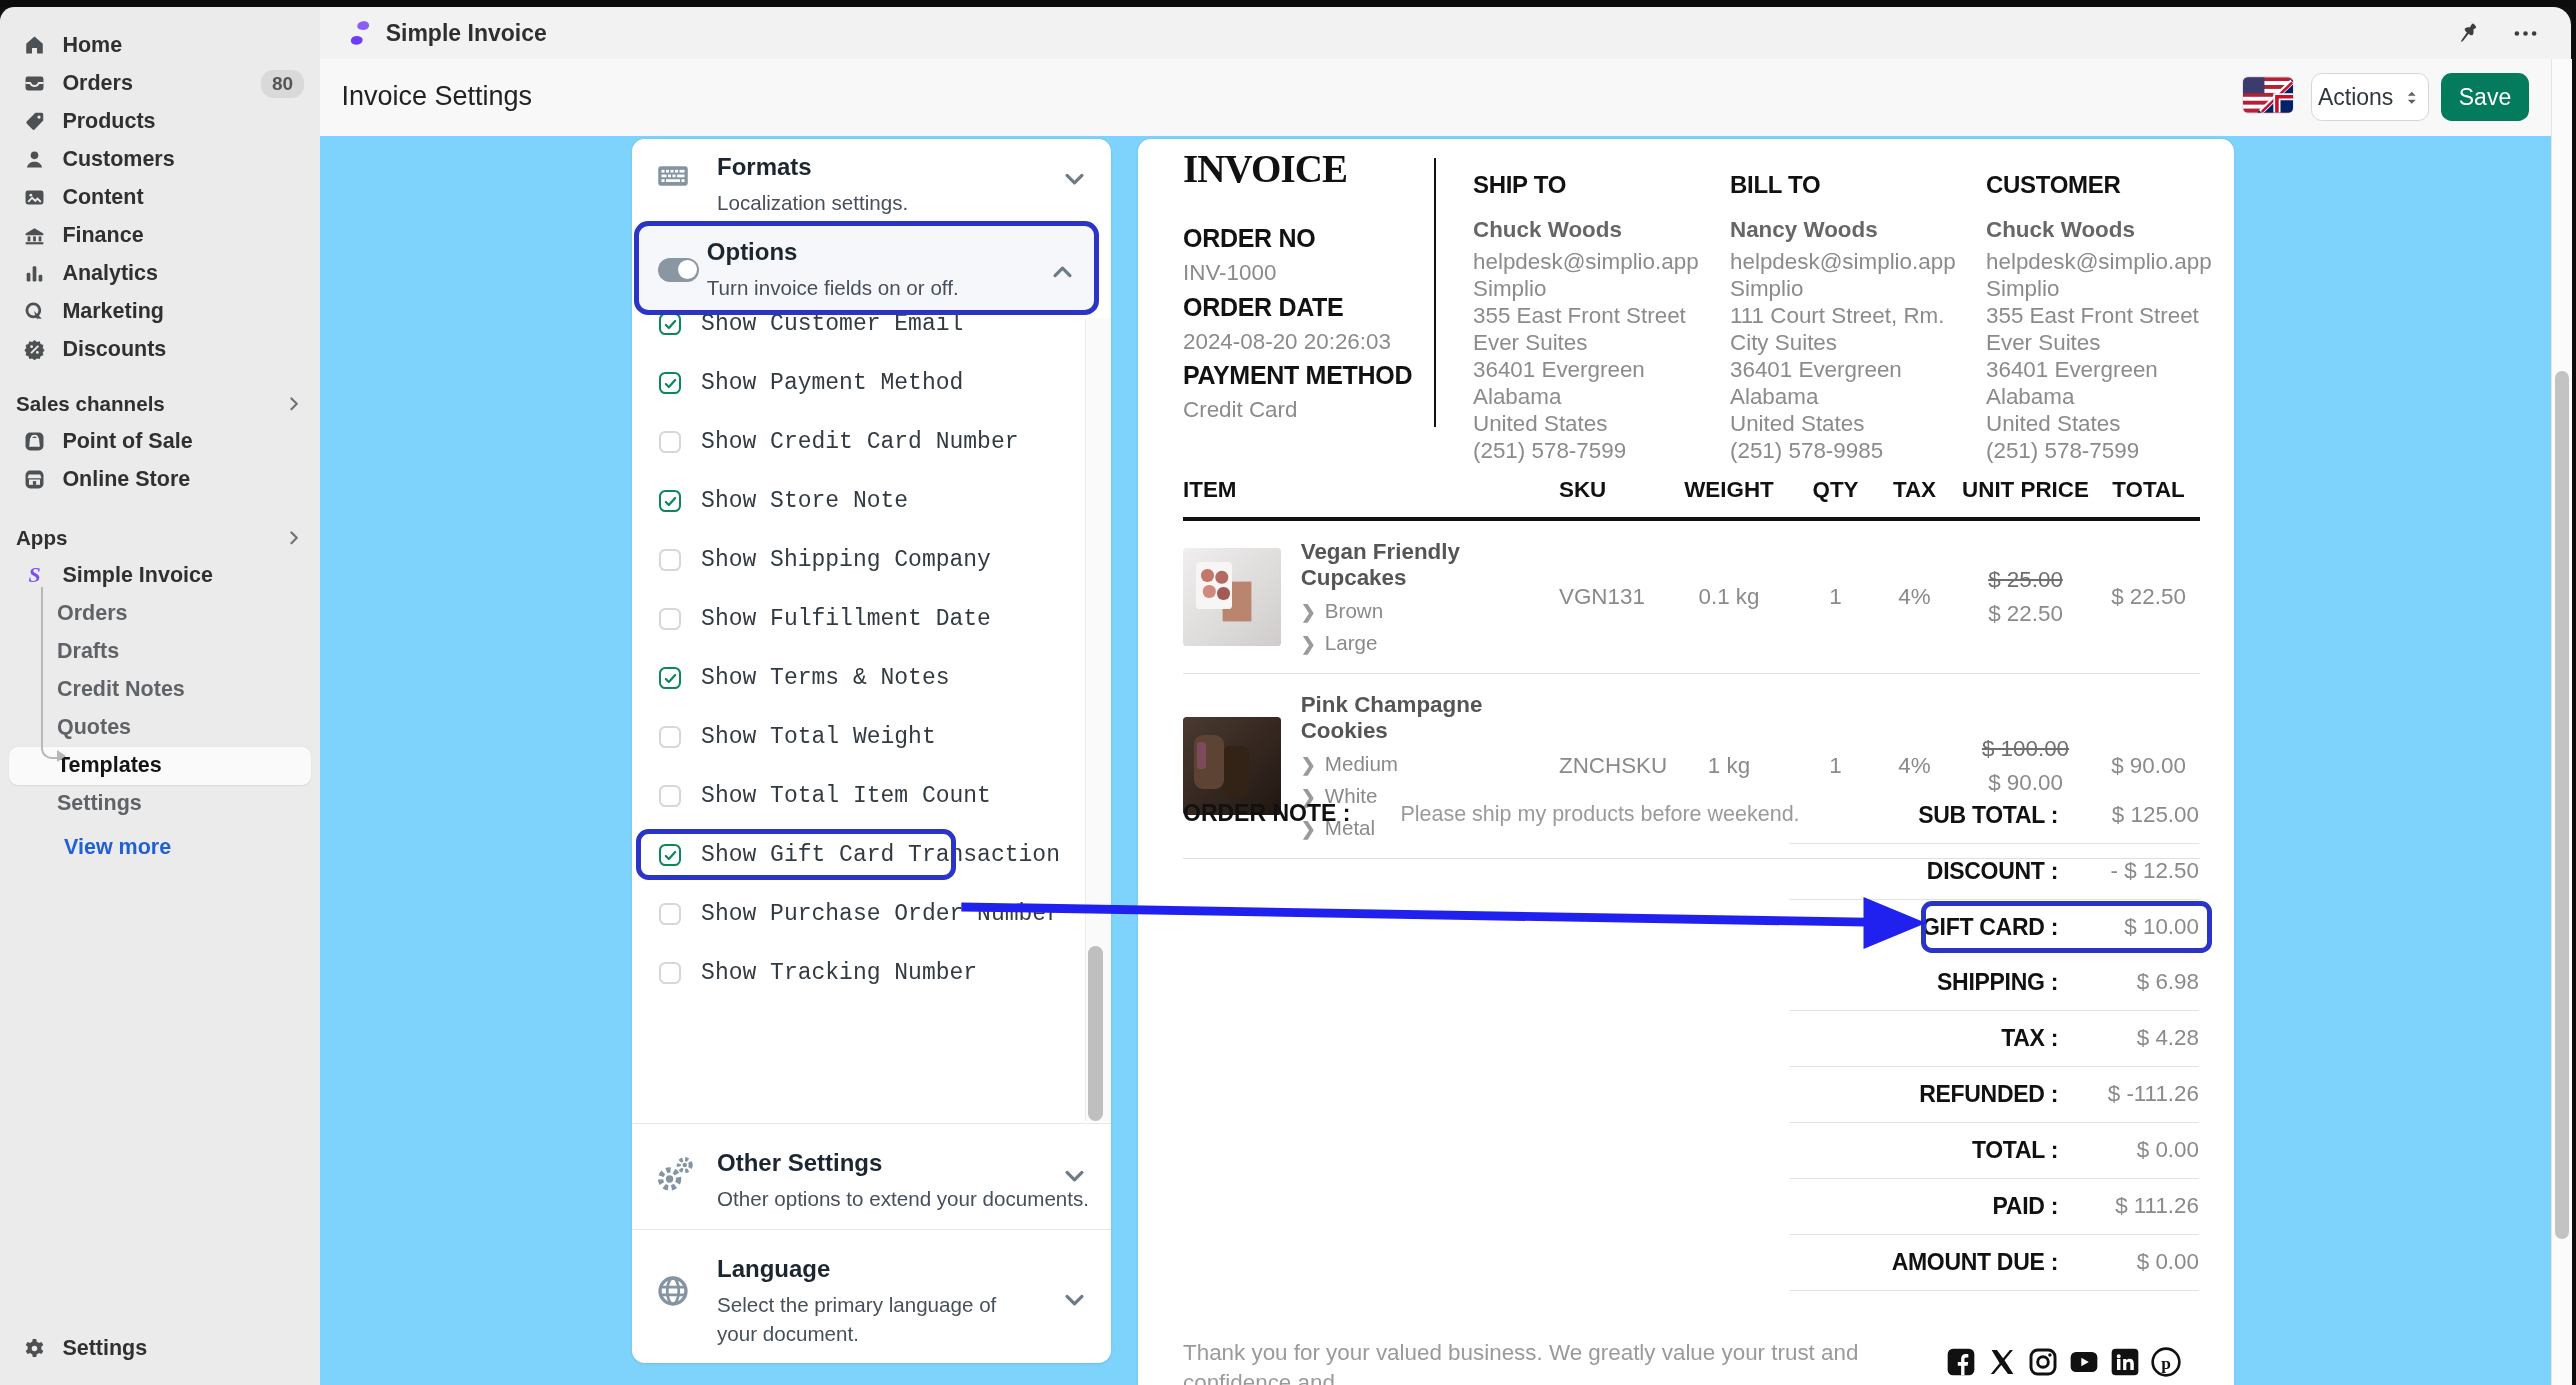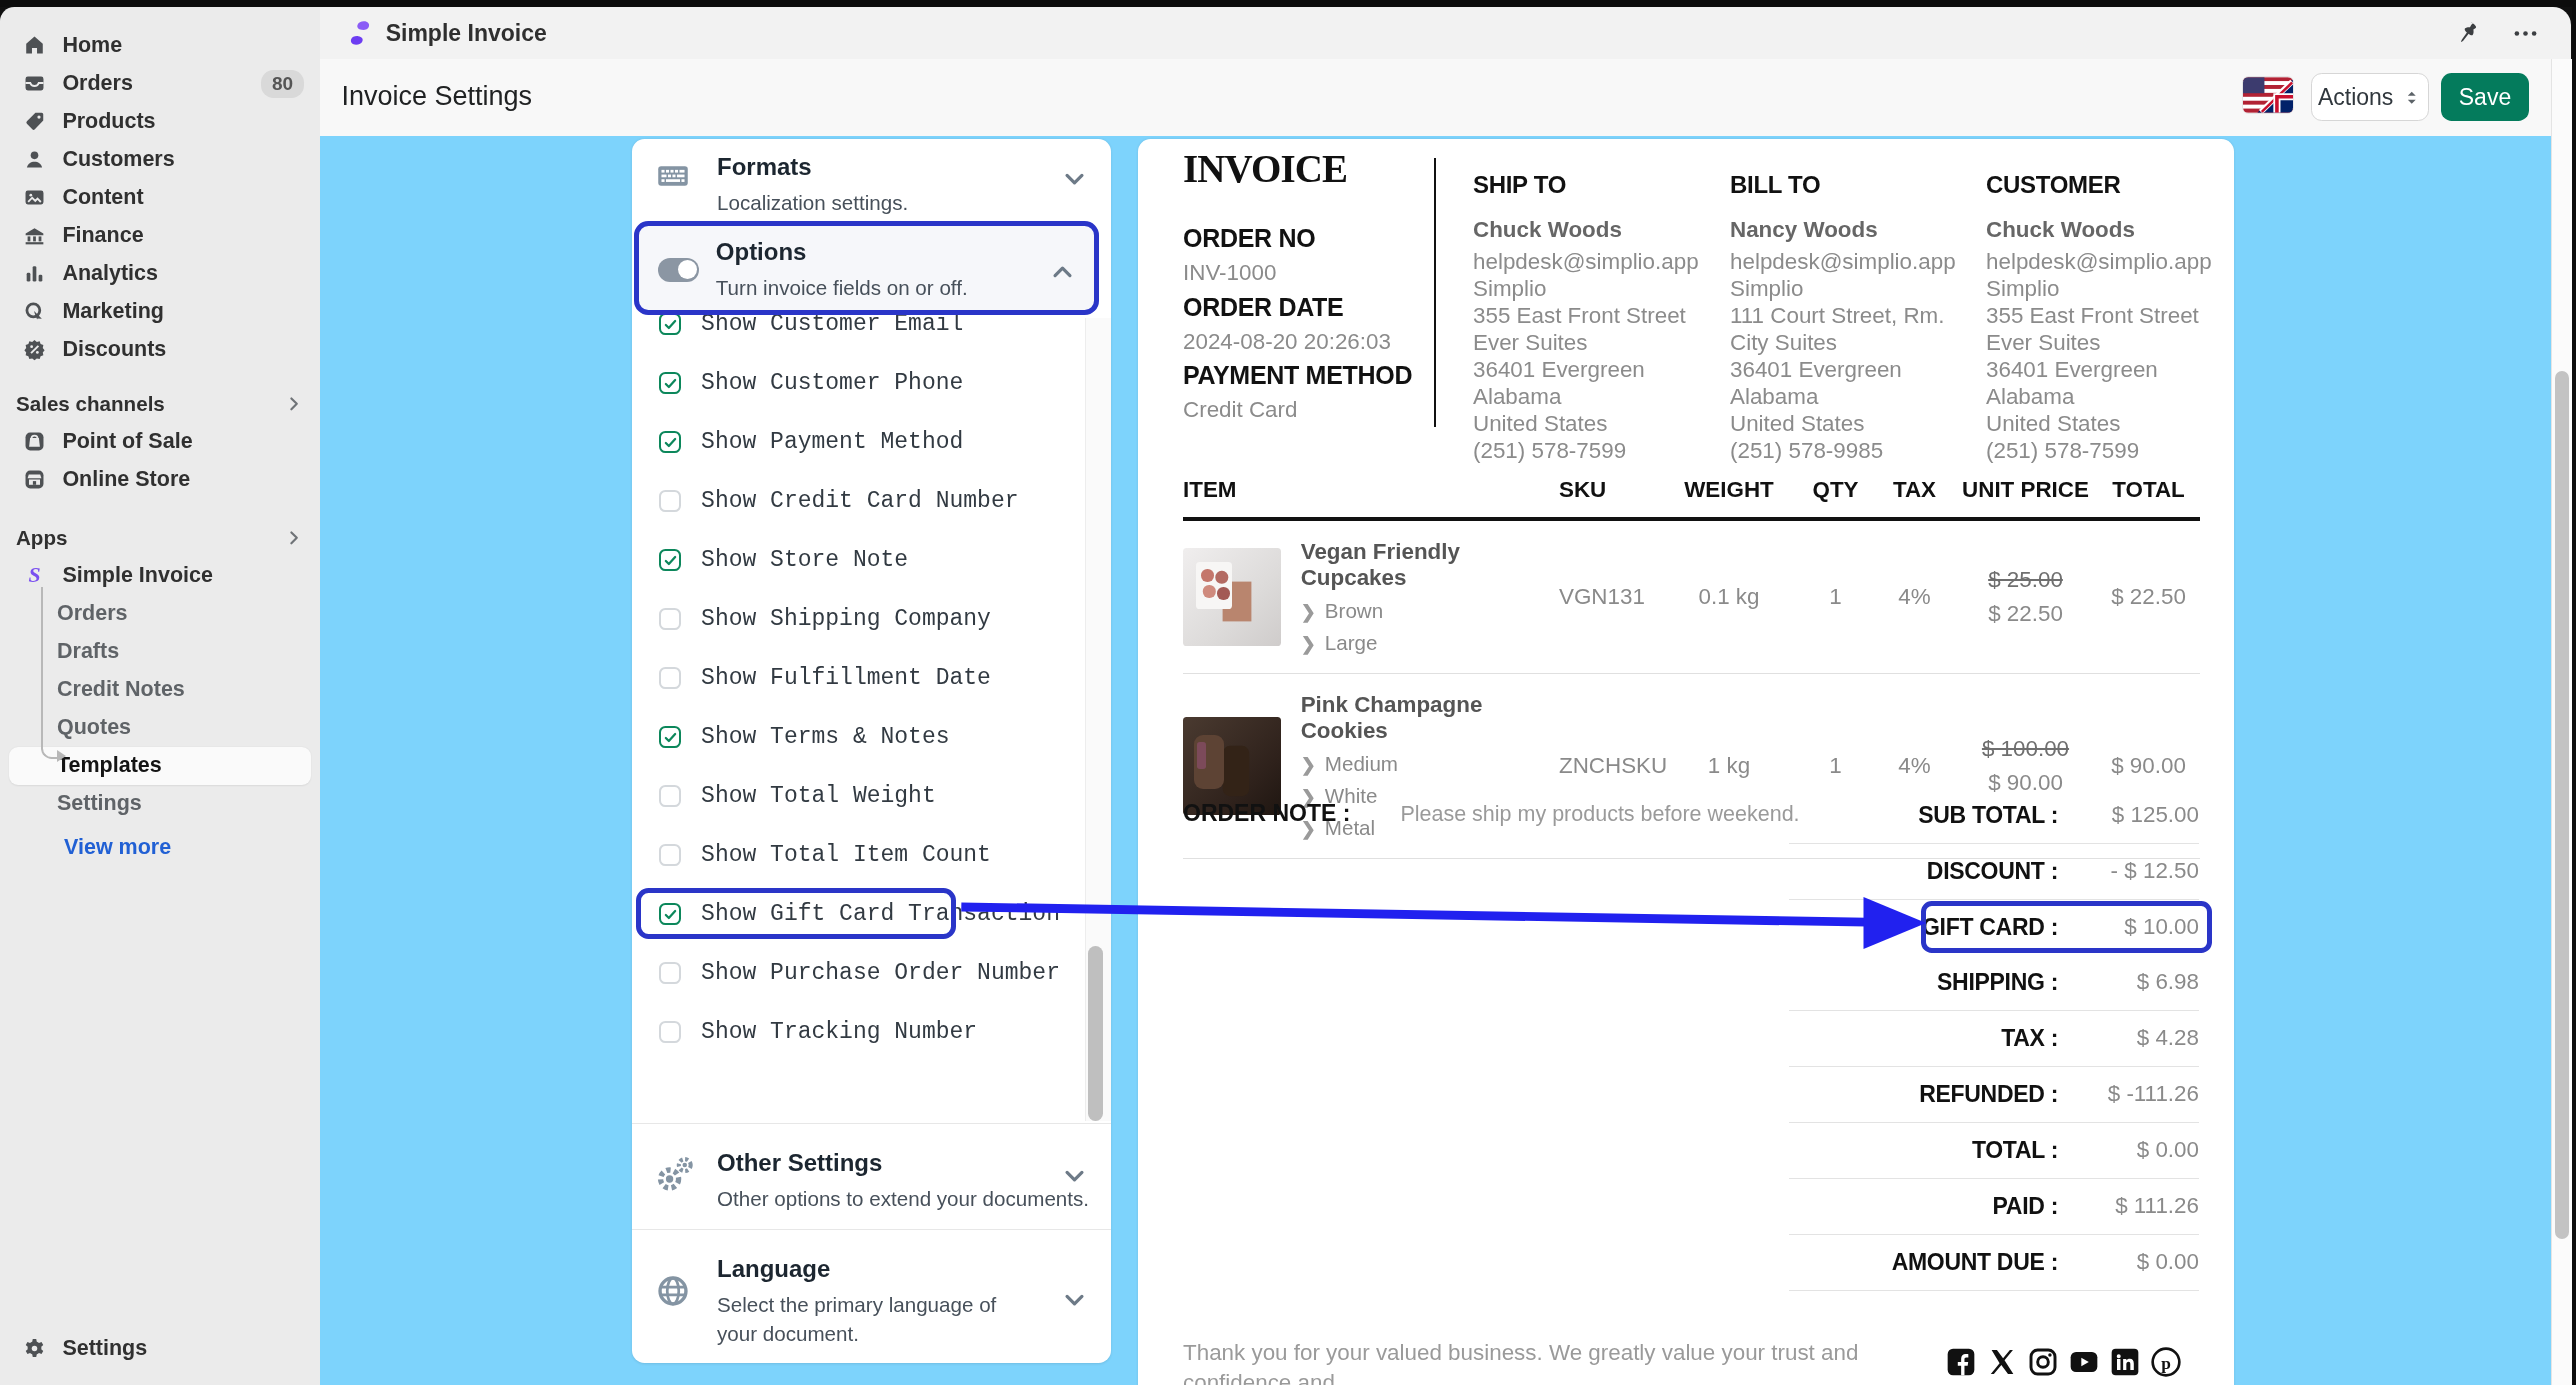--- a/index.html
+++ b/index.html
@@ -47,21 +47,21 @@
   
   #settings-card{position:absolute;left:312px;top:2.7px;width:479px;height:1224px;background:#fff;border-radius:12.5px;box-shadow:0 0.9px 2.7px rgba(0,0,0,.1);}
   .sect-title{font-size:24px;font-weight:700;color:#1c2630;}
   .sect-sub{font-size:20.6px;color:#47505a;margin-top:7.2px;line-height:29px;}
   .sect-chev{position:absolute;right:23px;width:27px;height:27px;color:#6d7a87;}
   #formats-row{position:absolute;left:0;top:0;width:479px;height:82px;}
   #formats-row .ic{position:absolute;left:23px;top:19.7px;width:36px;height:36px;color:#8494a3;--cut:#fff;}
   #formats-row .txt{position:absolute;left:85px;top:14.3px;}
   #formats-row .sect-chev{top:27px;}
   #options-box{position:absolute;left:1.8px;top:82px;width:465px;height:94px;border:5.4px solid #2a35c8;border-radius:14.3px;background:#f6f7fa;box-sizing:border-box;z-index:5;}
-  #options-box .txt{position:absolute;left:77px;top:12.5px;}
+  #options-box .txt{position:absolute;left:68px;top:12.5px;}
   #options-box .sect-chev{top:32px;right:18px;}
   .toggle{position:absolute;left:19.7px;top:32px;width:41px;height:24px;background:#8b96a3;border-radius:12.5px;}
   .toggle .knob{position:absolute;right:2.7px;top:2.7px;width:19px;height:19px;background:#fff;border-radius:50%;}
 
   #field-list{position:absolute;left:0;top:156px;width:453px;z-index:1;font-family:Liberation Mono, monospace;}
   .field-row{position:relative;display:flex;align-items:center;height:59px;padding-left:27px;}
   .checkbox{width:22.4px;height:22.4px;border:2.7px solid #d4d8dc;border-radius:6.3px;background:#fff;display:flex;align-items:center;justify-content:center;box-sizing:border-box;}
   .checkbox svg{width:15px;height:15px;color:#0c875b;display:none;}
   .checkbox.checked{border-color:#0c875b;}
   .checkbox.checked svg{display:block;}
@@ -490,28 +490,20 @@
 
       <div id="field-list">
 
       <div class="field-row">
             <span class="checkbox checked">
               <svg viewBox="0 0 17 17" width="15" height="15">
                 <use href="#check-icon"></use>
               </svg>
             </span>
             <span class="field-label">Show Customer Email</span>
-          </div>
-          <div class="field-row">
-            <span class="checkbox checked">
-              <svg viewBox="0 0 17 17" width="15" height="15">
-                <use href="#check-icon"></use>
-              </svg>
-            </span>
-            <span class="field-label">Show Customer Phone</span>
           </div>
           <div class="field-row">
             <span class="checkbox checked">
               <svg viewBox="0 0 17 17" width="15" height="15">
                 <use href="#check-icon"></use>
               </svg>
             </span>
             <span class="field-label">Show Payment Method</span>
           </div>
           <div class="field-row">

